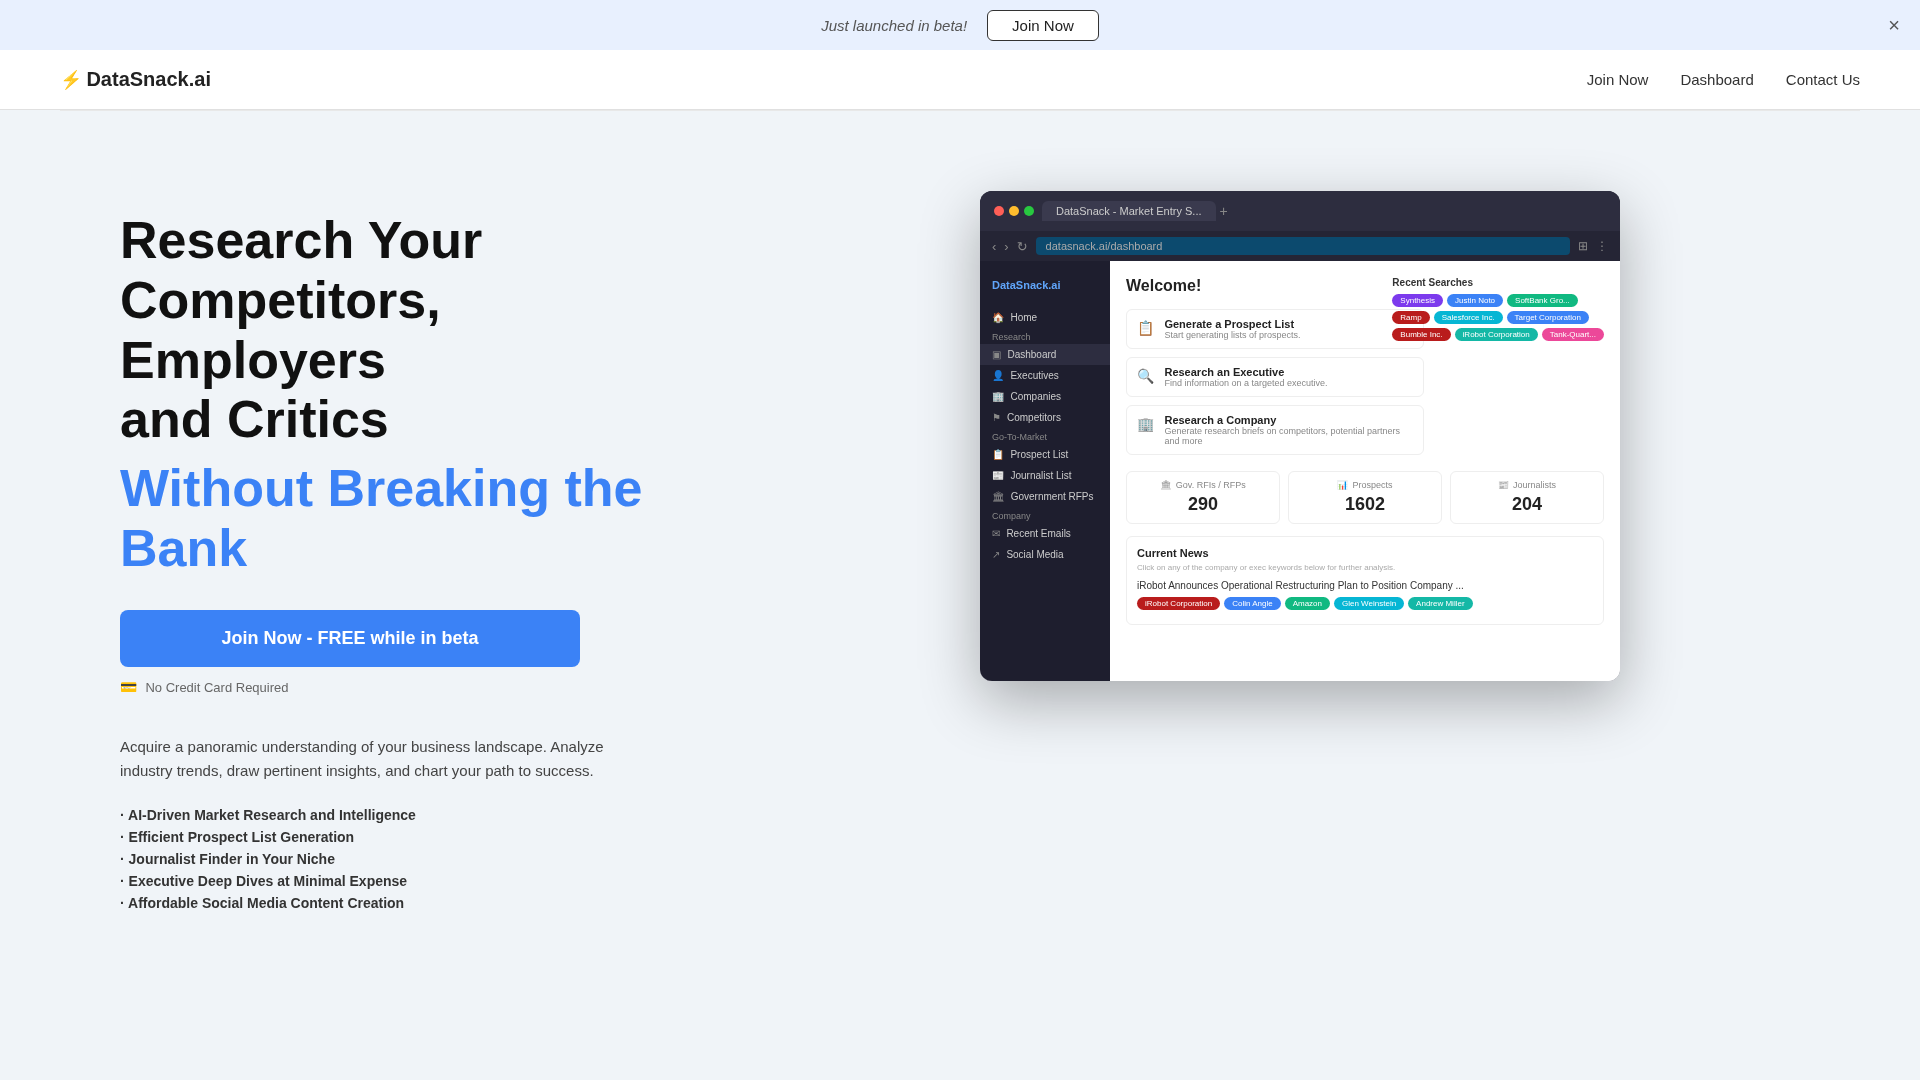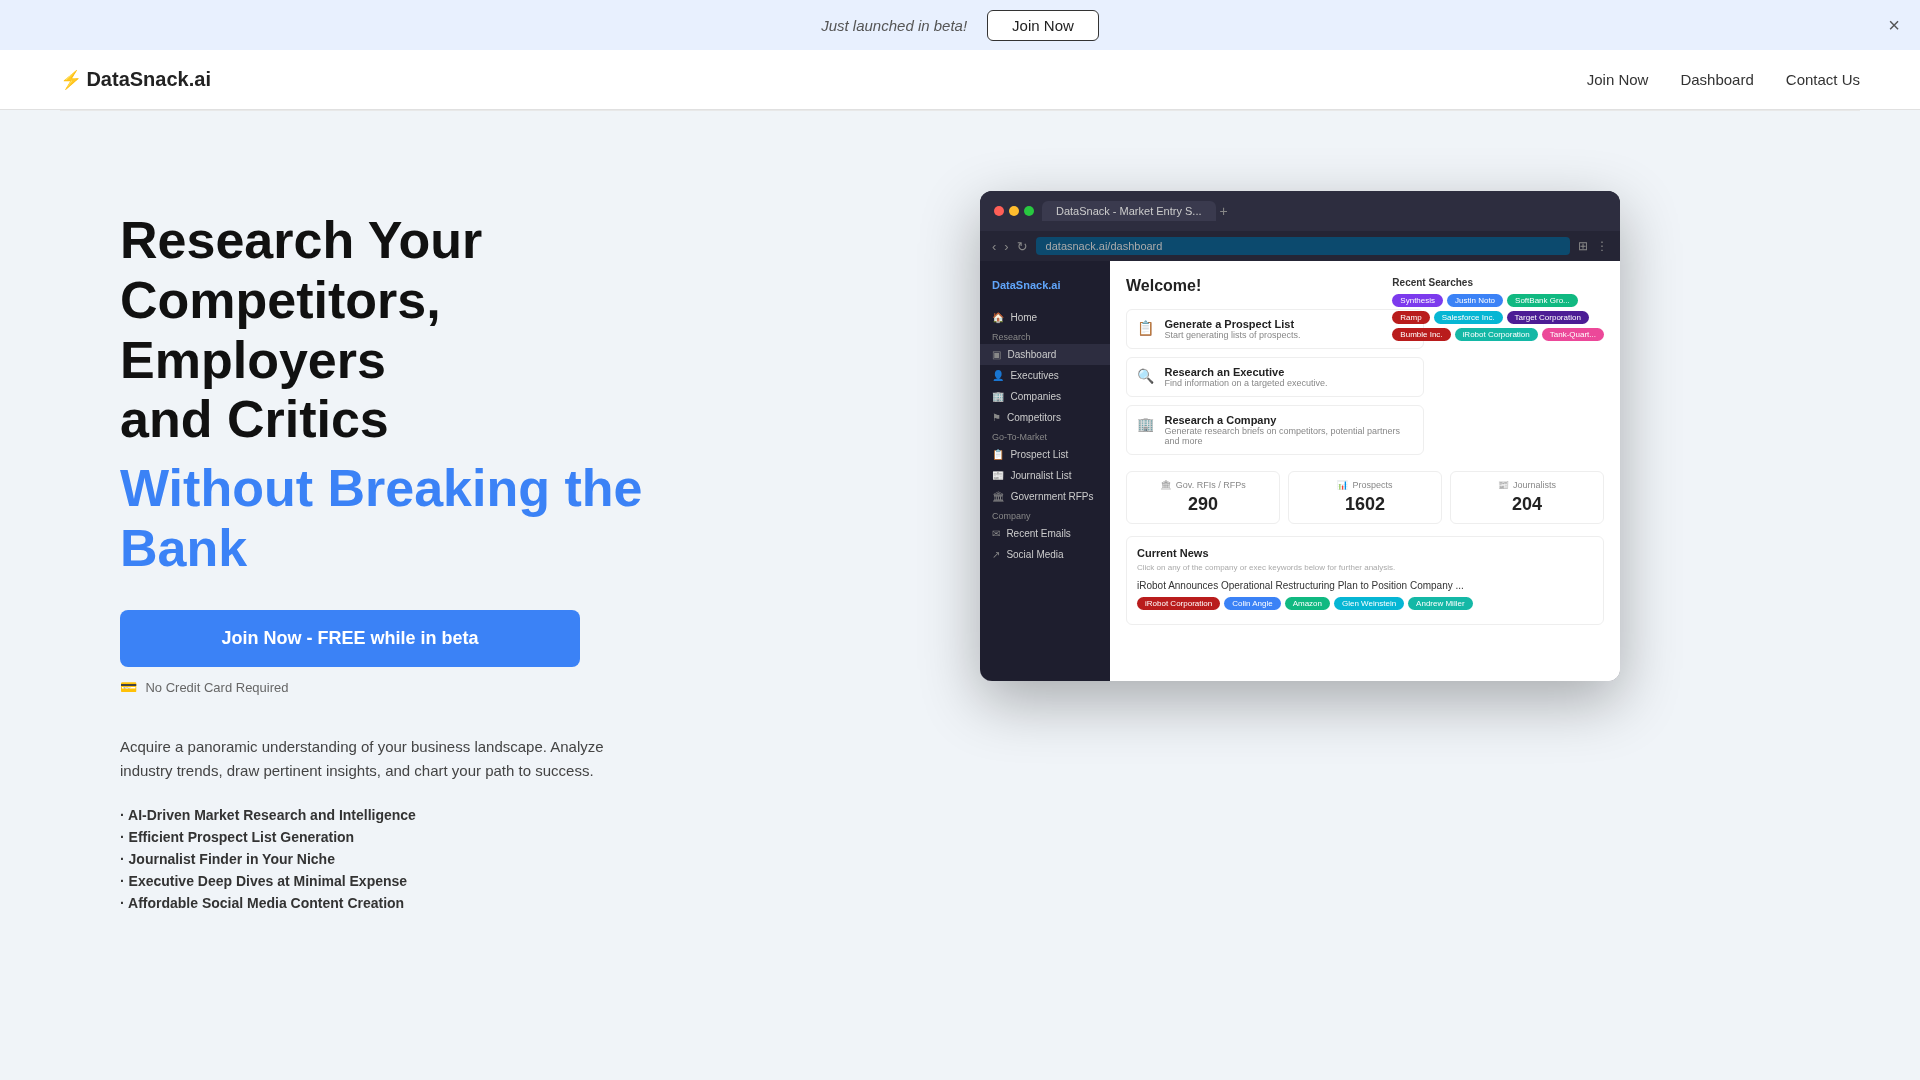--- a/index.html
+++ b/index.html
@@ -328,21 +328,21 @@
       padding: 2px 8px;
       font-size: 8px;
       font-weight: 500;
       color: white;
     }
     .tag-purple { background: #7c3aed; }
     .tag-blue { background: #3b82f6; }
     .tag-green { background: #10b981; }
     .tag-red { background: #b91c1c; }
     .tag-cyan { background: #06b6d4; }
-    .tag-orange { background: #4c1d95; }
+    .tag-orange { background: #3b82f6; }
     .tag-teal { background: #14b8a6; }
     .tag-pink { background: #ec4899; }
 
     
     .dash-stats {
       display: flex;
       gap: 8px;
       margin-bottom: 12px;
     }
     .stat-card {

